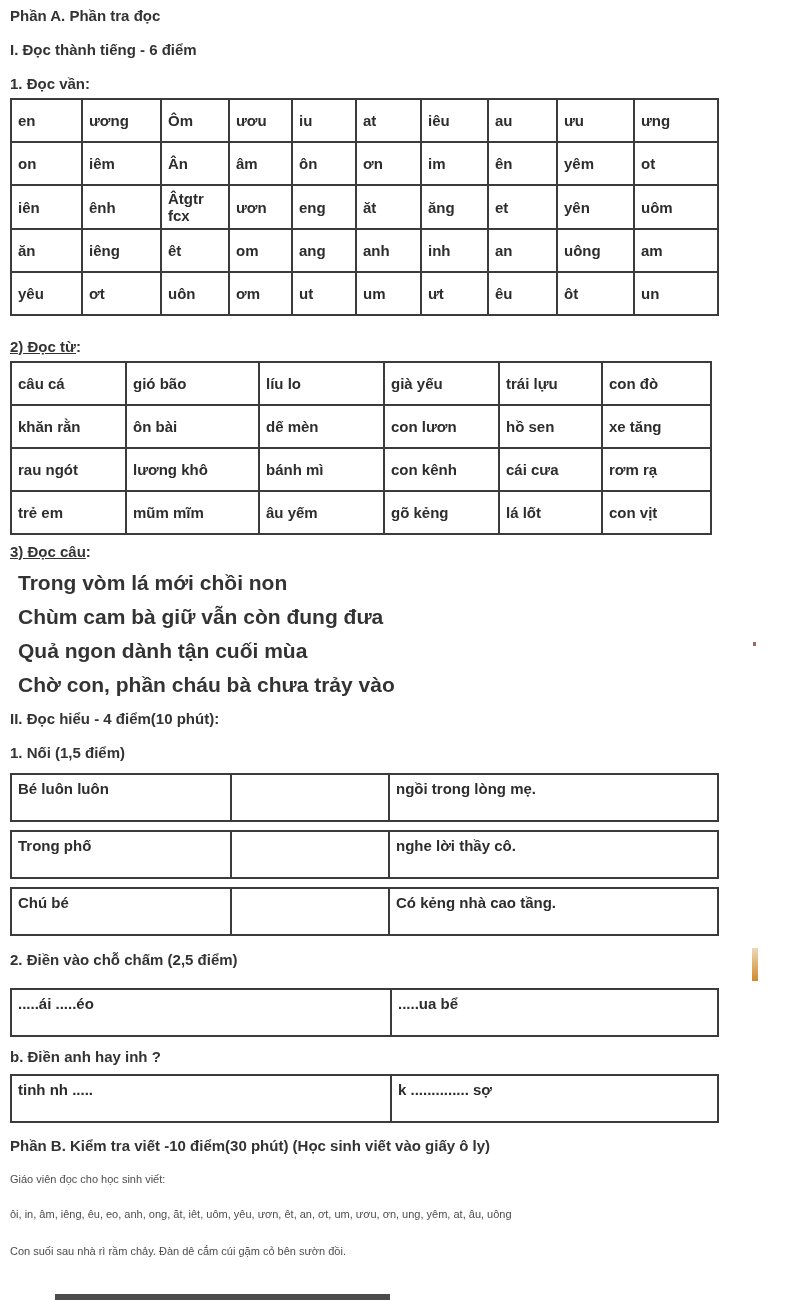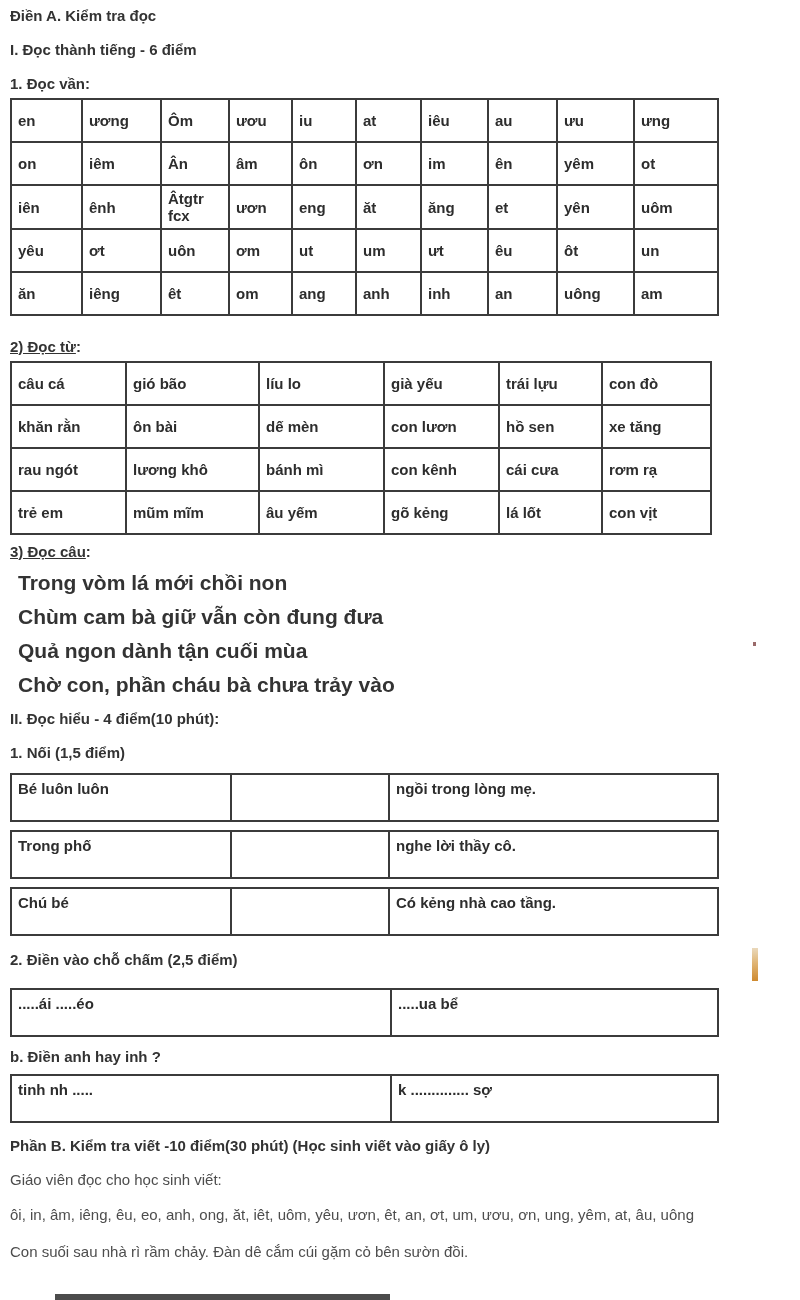--- a/index.html
+++ b/index.html
@@ -41,21 +41,21 @@
   .tbl-fill.a { margin-top: 18px; }
   .tbl-fill.b { margin-top: 7px; }
 
   .poem-line {
     font-size: 21px; font-weight: bold; color: #333333;
     line-height: 20px; margin: 14px 0 0 8px;
   }
   .poem-line.firstline { margin-top: 11px; }
 
   .para {
-    font-size: 15px; font-weight: normal; color: #4d4d4d;
+    font-size: 11px; font-weight: normal; color: #4d4d4d;
     line-height: 25px; margin: 11px 0 0 0; width: 782px;
   }
   .label-words { margin-top: 21px; }
   .label-sent { margin-top: 7px; }
   .label-filla { margin-top: 14px; }
   .label-fillb { margin-top: 10px; }
   .title-b { margin-top: 13px; }
 
   .artifact-orange {
     position: absolute; left: 752px; top: 948px; width: 6px; height: 33px;
@@ -68,21 +68,21 @@
   .artifact-bottom-bar {
     position: absolute; left: 55px; top: 1294px; width: 335px; height: 6px;
     background: #4c4c4c;
   }
 </style>
 </head>
 <body>
 
 <div class="doc">
 
-  <div class="h first">Điền A. Kiểm tra đọc</div>
+  <div class="h first">Phần A. Phần tra đọc</div>
   <div class="h">I. Đọc thành tiếng - 6 điểm</div>
   <div class="h">1. Đọc vần:</div>
 
   <table class="tbl-rhymes">
     <colgroup>
       <col style="width:71px">
         <col style="width:79px">
         <col style="width:68px">
       <col style="width:63px">
         <col style="width:64px">
@@ -124,43 +124,43 @@
 fcx</td>
           <td>ươn</td>
           <td>eng</td>
           <td>ăt</td>
           <td>ăng</td>
           <td>et</td>
           <td>yên</td>
           <td>uôm</td>
         </tr>
         <tr>
+          <td>ăn</td>
+          <td>iêng</td>
+          <td>êt</td>
+          <td>om</td>
+          <td>ang</td>
+          <td>anh</td>
+          <td>inh</td>
+          <td>an</td>
+          <td>uông</td>
+          <td>am</td>
+        </tr>
+        <tr>
           <td>yêu</td>
           <td>ơt</td>
           <td>uôn</td>
           <td>ơm</td>
           <td>ut</td>
           <td>um</td>
           <td>ưt</td>
           <td>êu</td>
           <td>ôt</td>
           <td>un</td>
         </tr>
-        <tr>
-          <td>ăn</td>
-          <td>iêng</td>
-          <td>êt</td>
-          <td>om</td>
-          <td>ang</td>
-          <td>anh</td>
-          <td>inh</td>
-          <td>an</td>
-          <td>uông</td>
-          <td>am</td>
-        </tr>
       </tbody>
   </table>
 
   <div class="h label-words"><span class="u">2) Đọc từ</span><span>:</span></div>
 
   <table class="tbl-words">
     <colgroup>
       <col style="width:115px">
         <col style="width:133px">
         <col style="width:125px">

